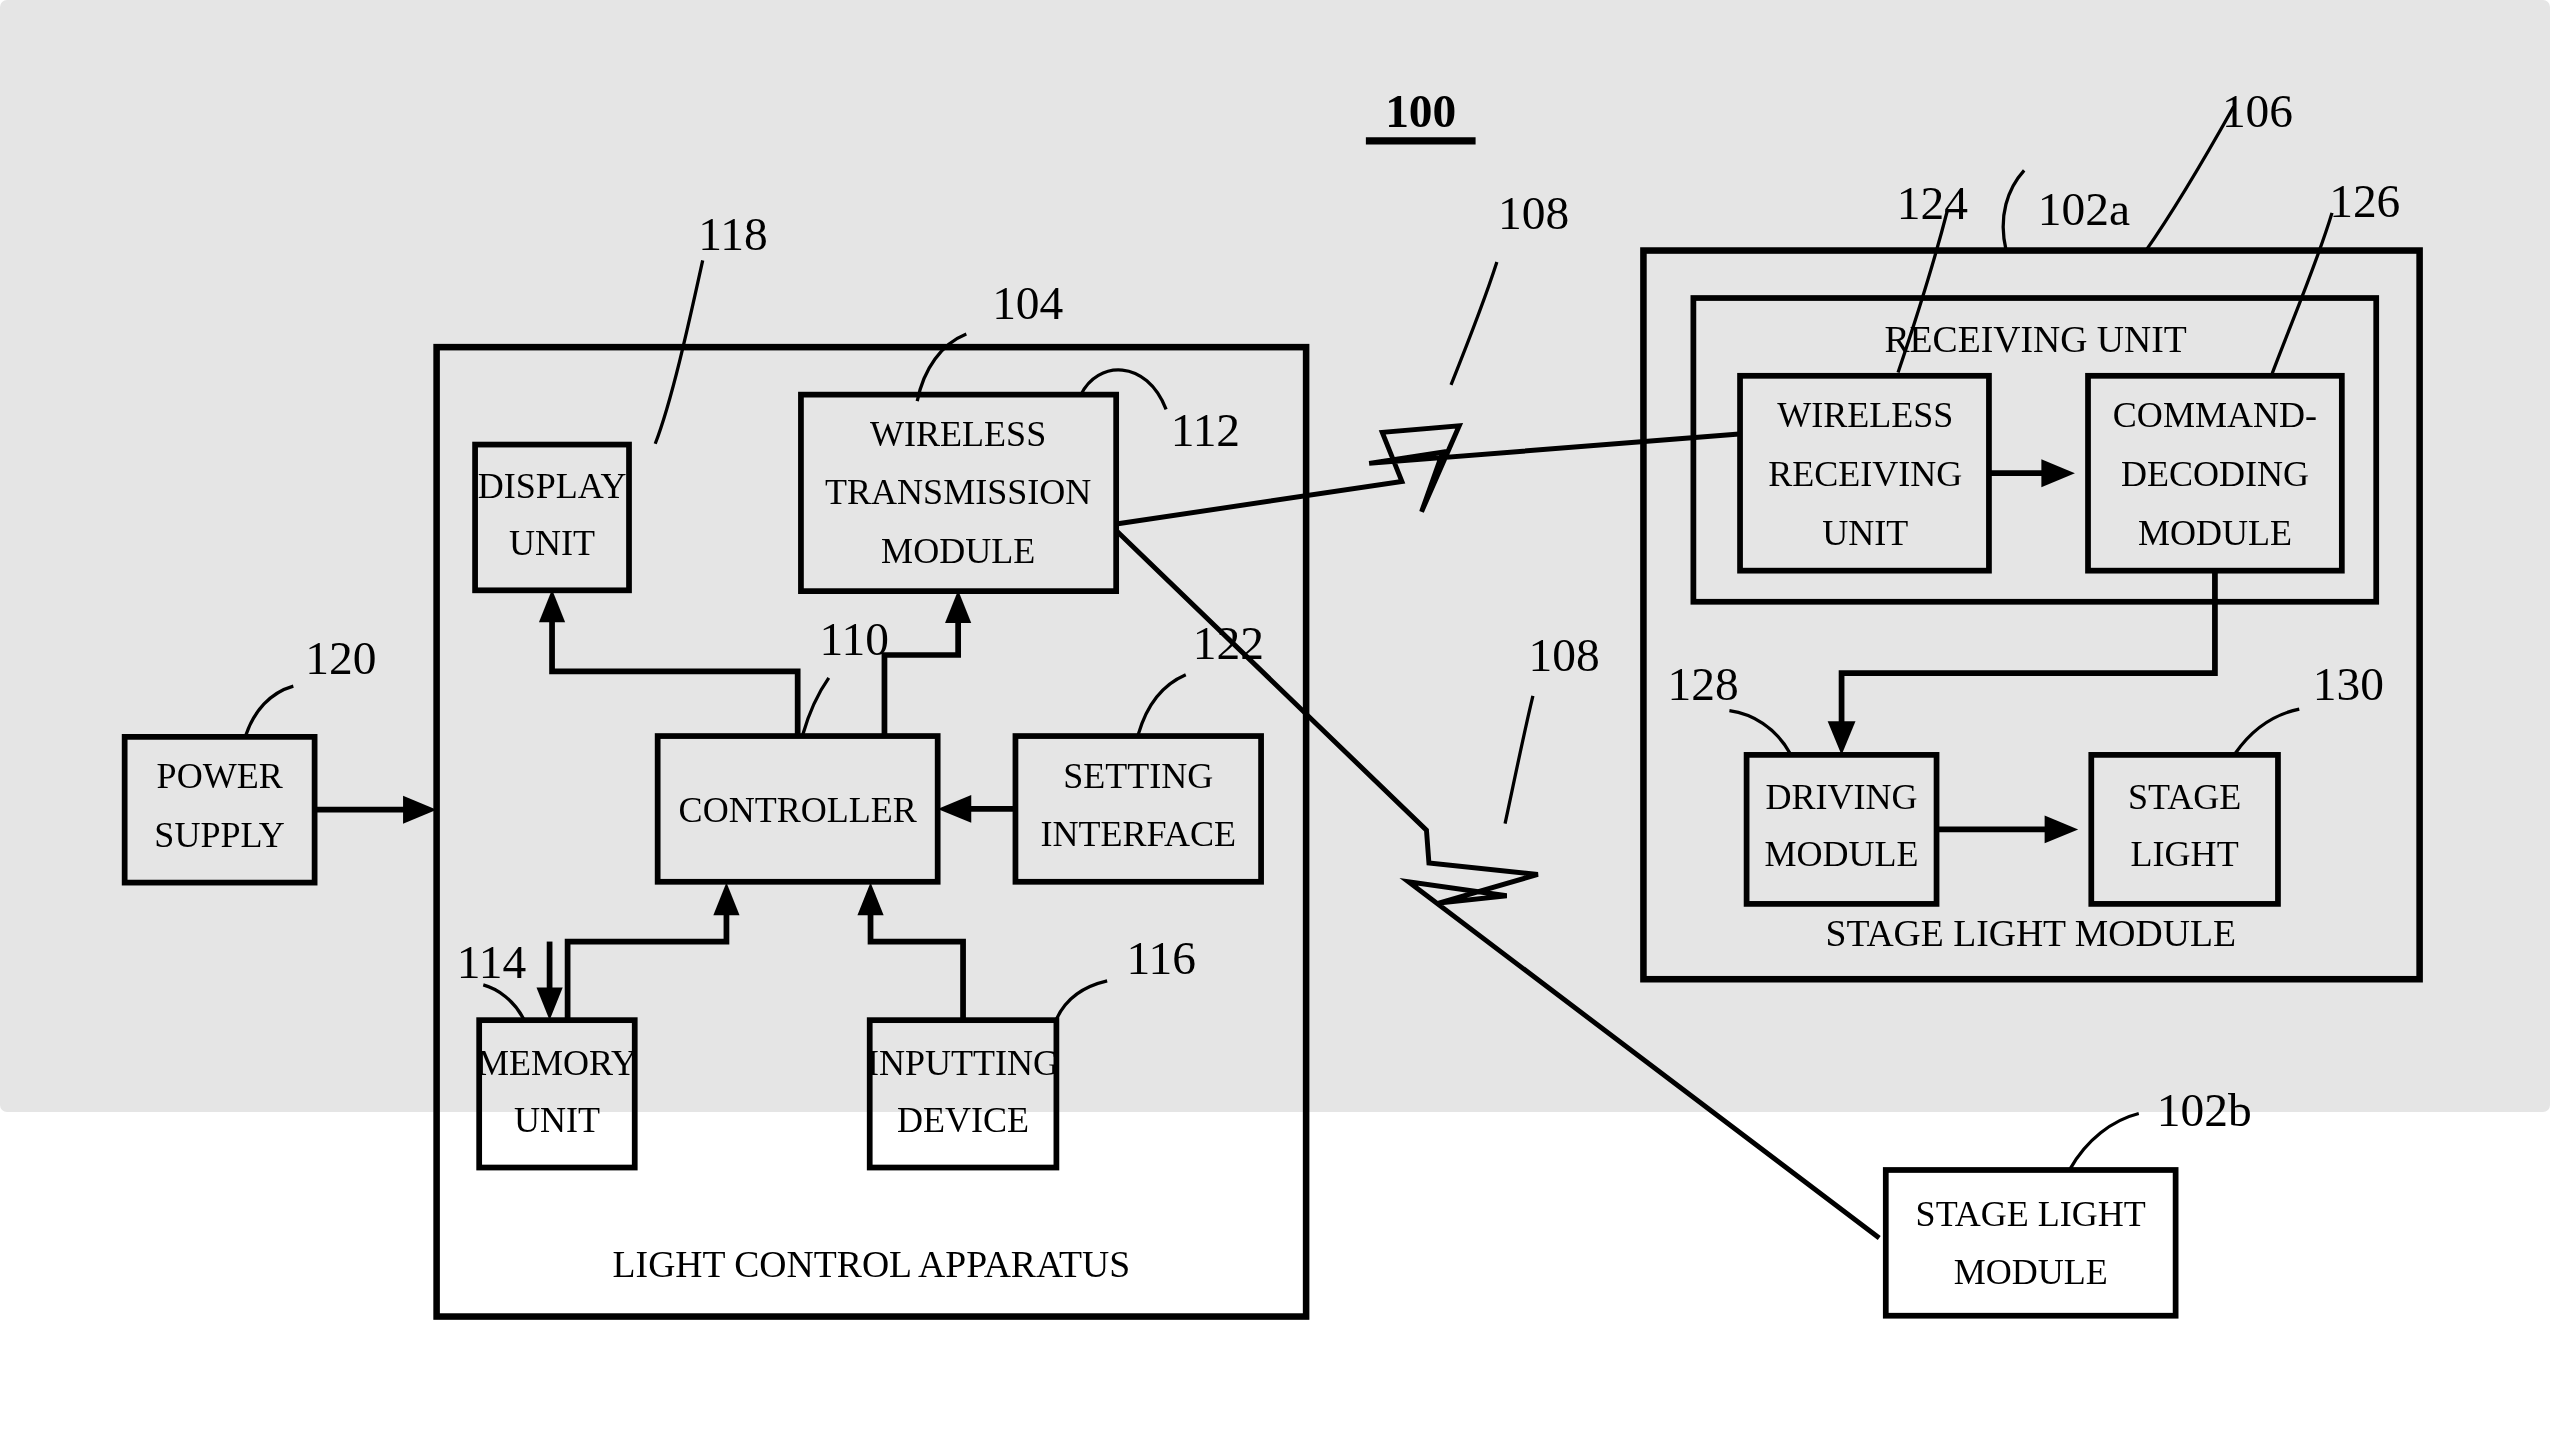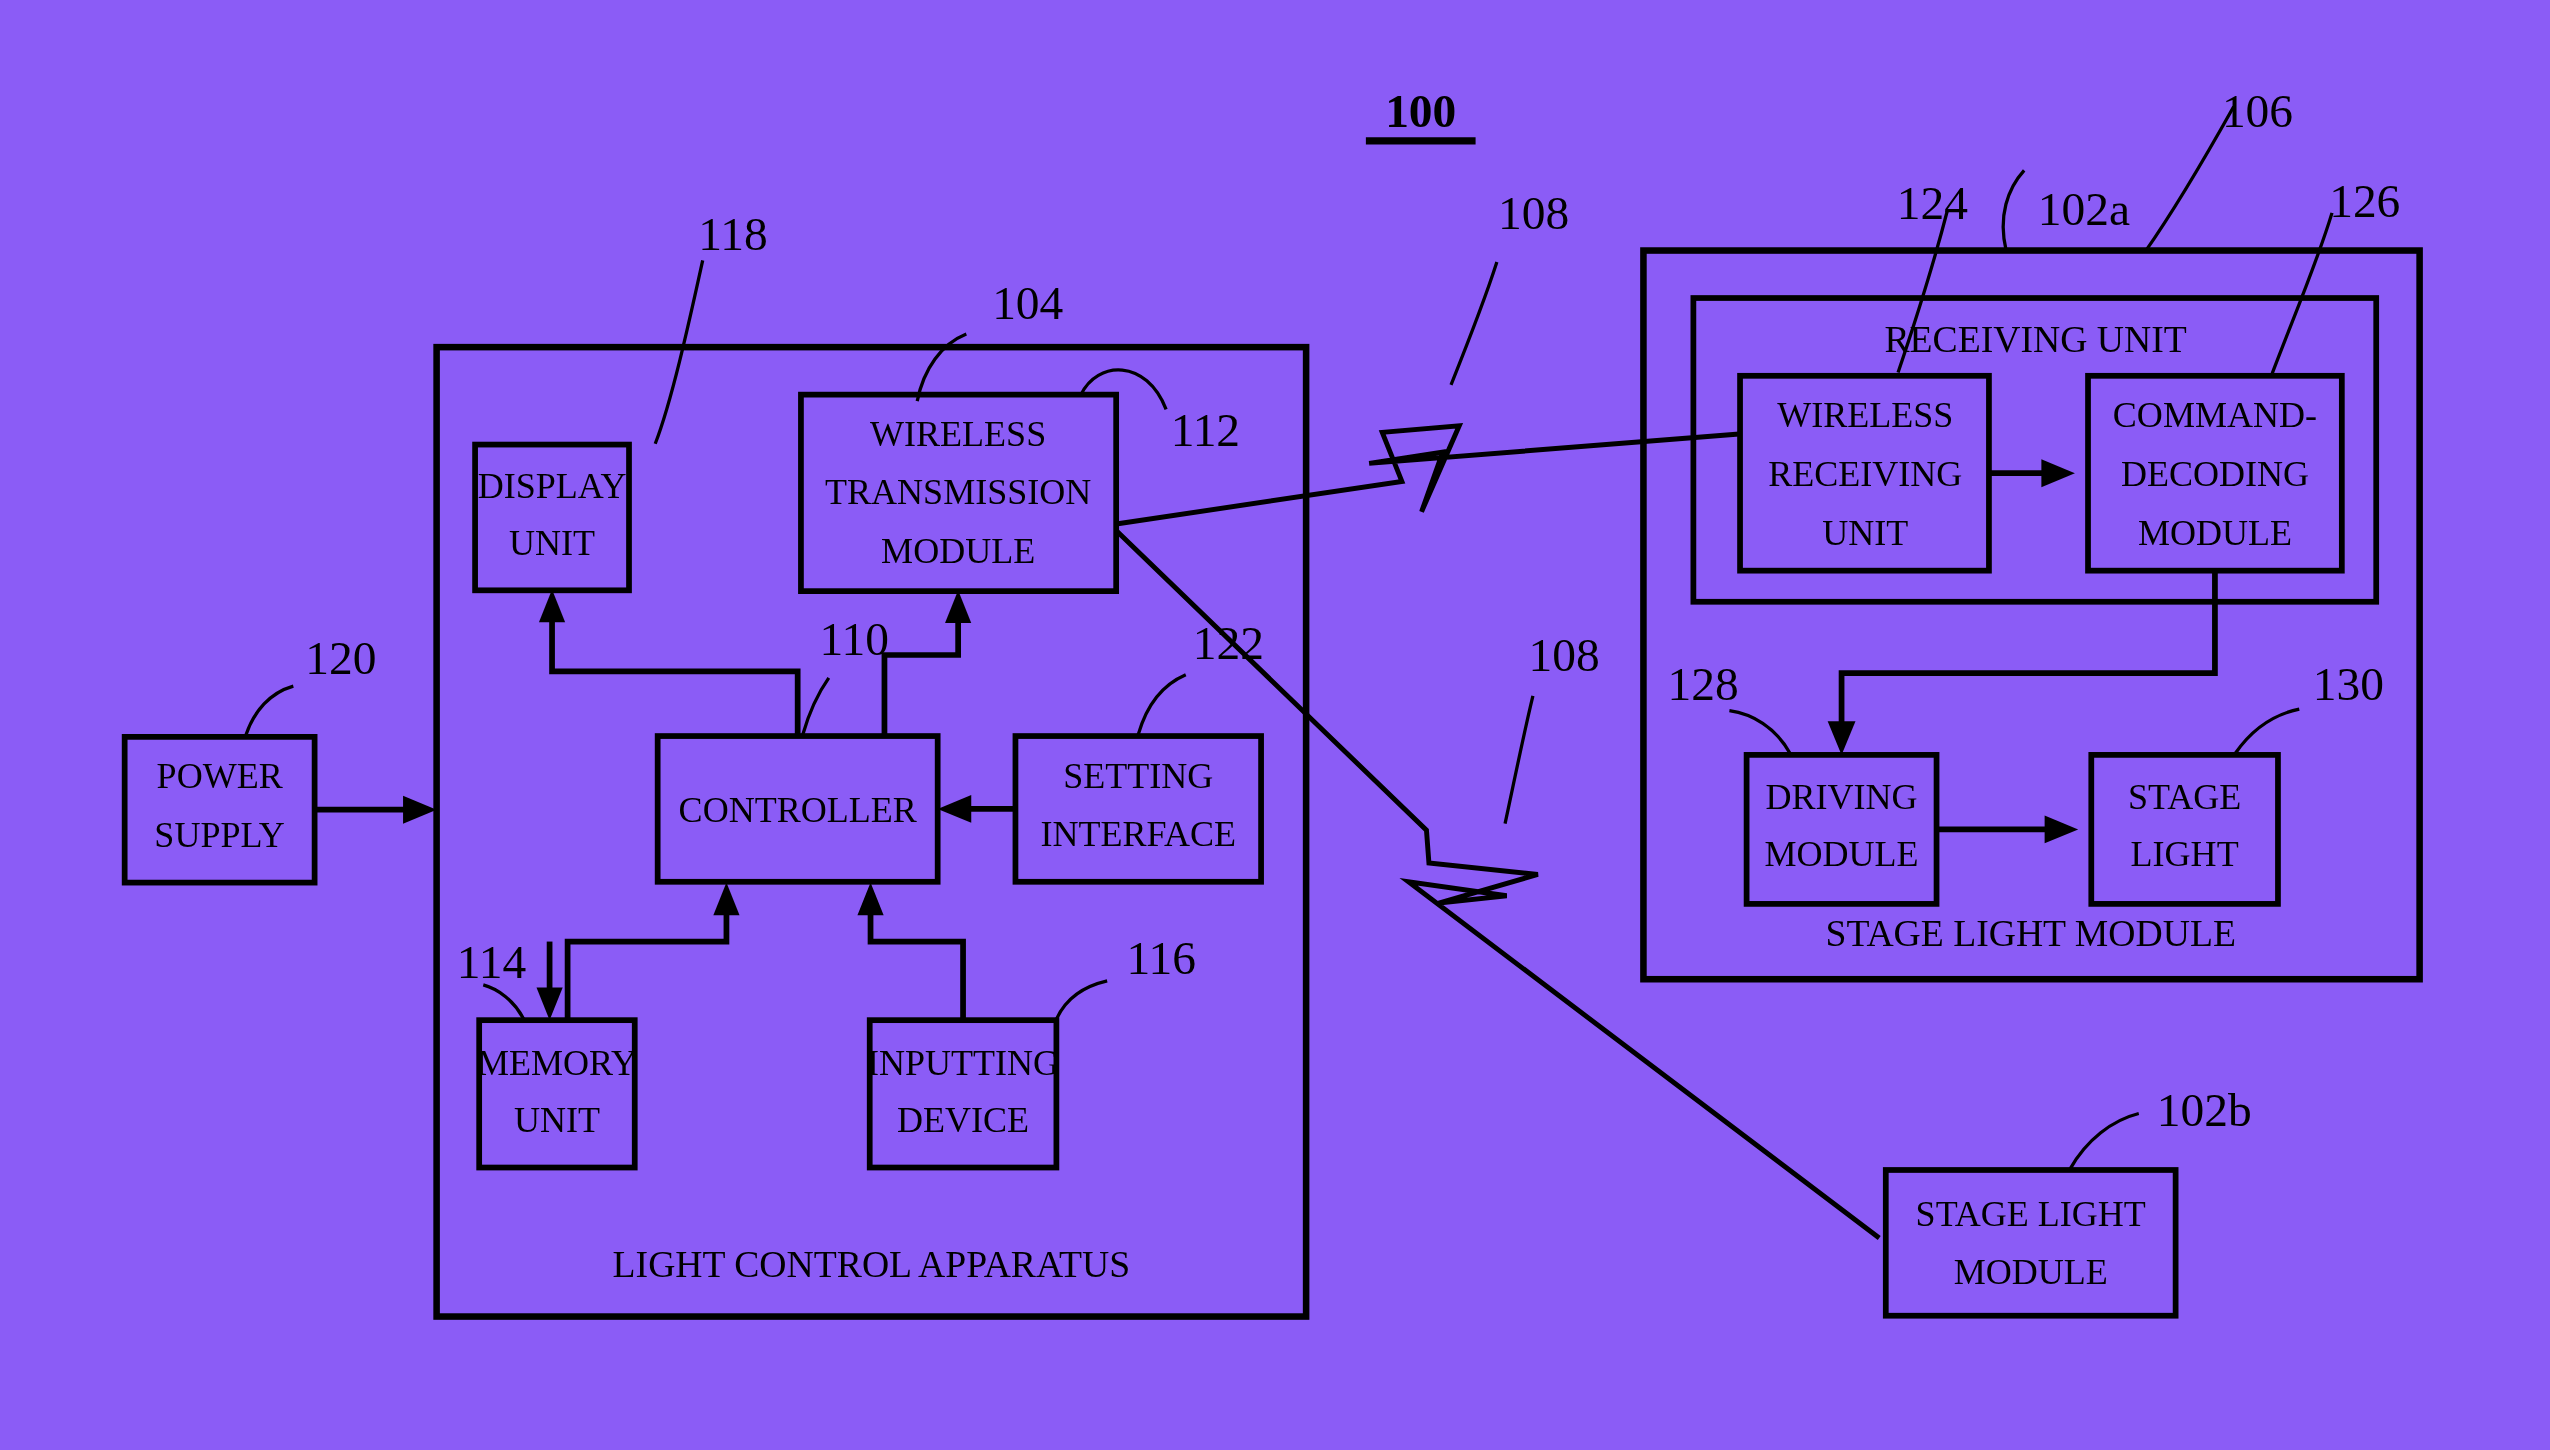--- a/index.html
+++ b/index.html
@@ -1,17 +1,17 @@
 <!DOCTYPE html>
 <html style="font-size:13px"><head>
 <meta charset="utf-8">
 <style>
   html,body{margin:0;padding:0;background:#ffffff;}
   body{width:2550px;height:1450px;overflow:hidden;font-family:"Liberation Serif",serif;}
-  #stage{position:relative;width:2550px;height:1450px;background:#8b5cf6;}
+  #stage{position:relative;width:2550px;height:1112px;background:#e5e5e5;border-radius:7px;}
   svg{position:absolute;left:0;top:0;width:2550px;height:1450px;}
   .bx{fill:none;stroke:#000;stroke-width:7;}
   .bx-outer{fill:none;stroke:#000;stroke-width:8;}
   .ln{fill:none;stroke:#000;stroke-width:7;stroke-linecap:butt;}
   .leader{fill:none;stroke:#000;stroke-width:4;}
   .bolt{fill:none;stroke:#000;stroke-width:6;stroke-linejoin:miter;}
   text{font-family:"Liberation Serif",serif;fill:#000;}
   .t-box{font-size:44px;text-anchor:middle;}
   .t-boxbig{font-size:46px;text-anchor:middle;}
   .t-ref{font-size:58px;text-anchor:middle;}

